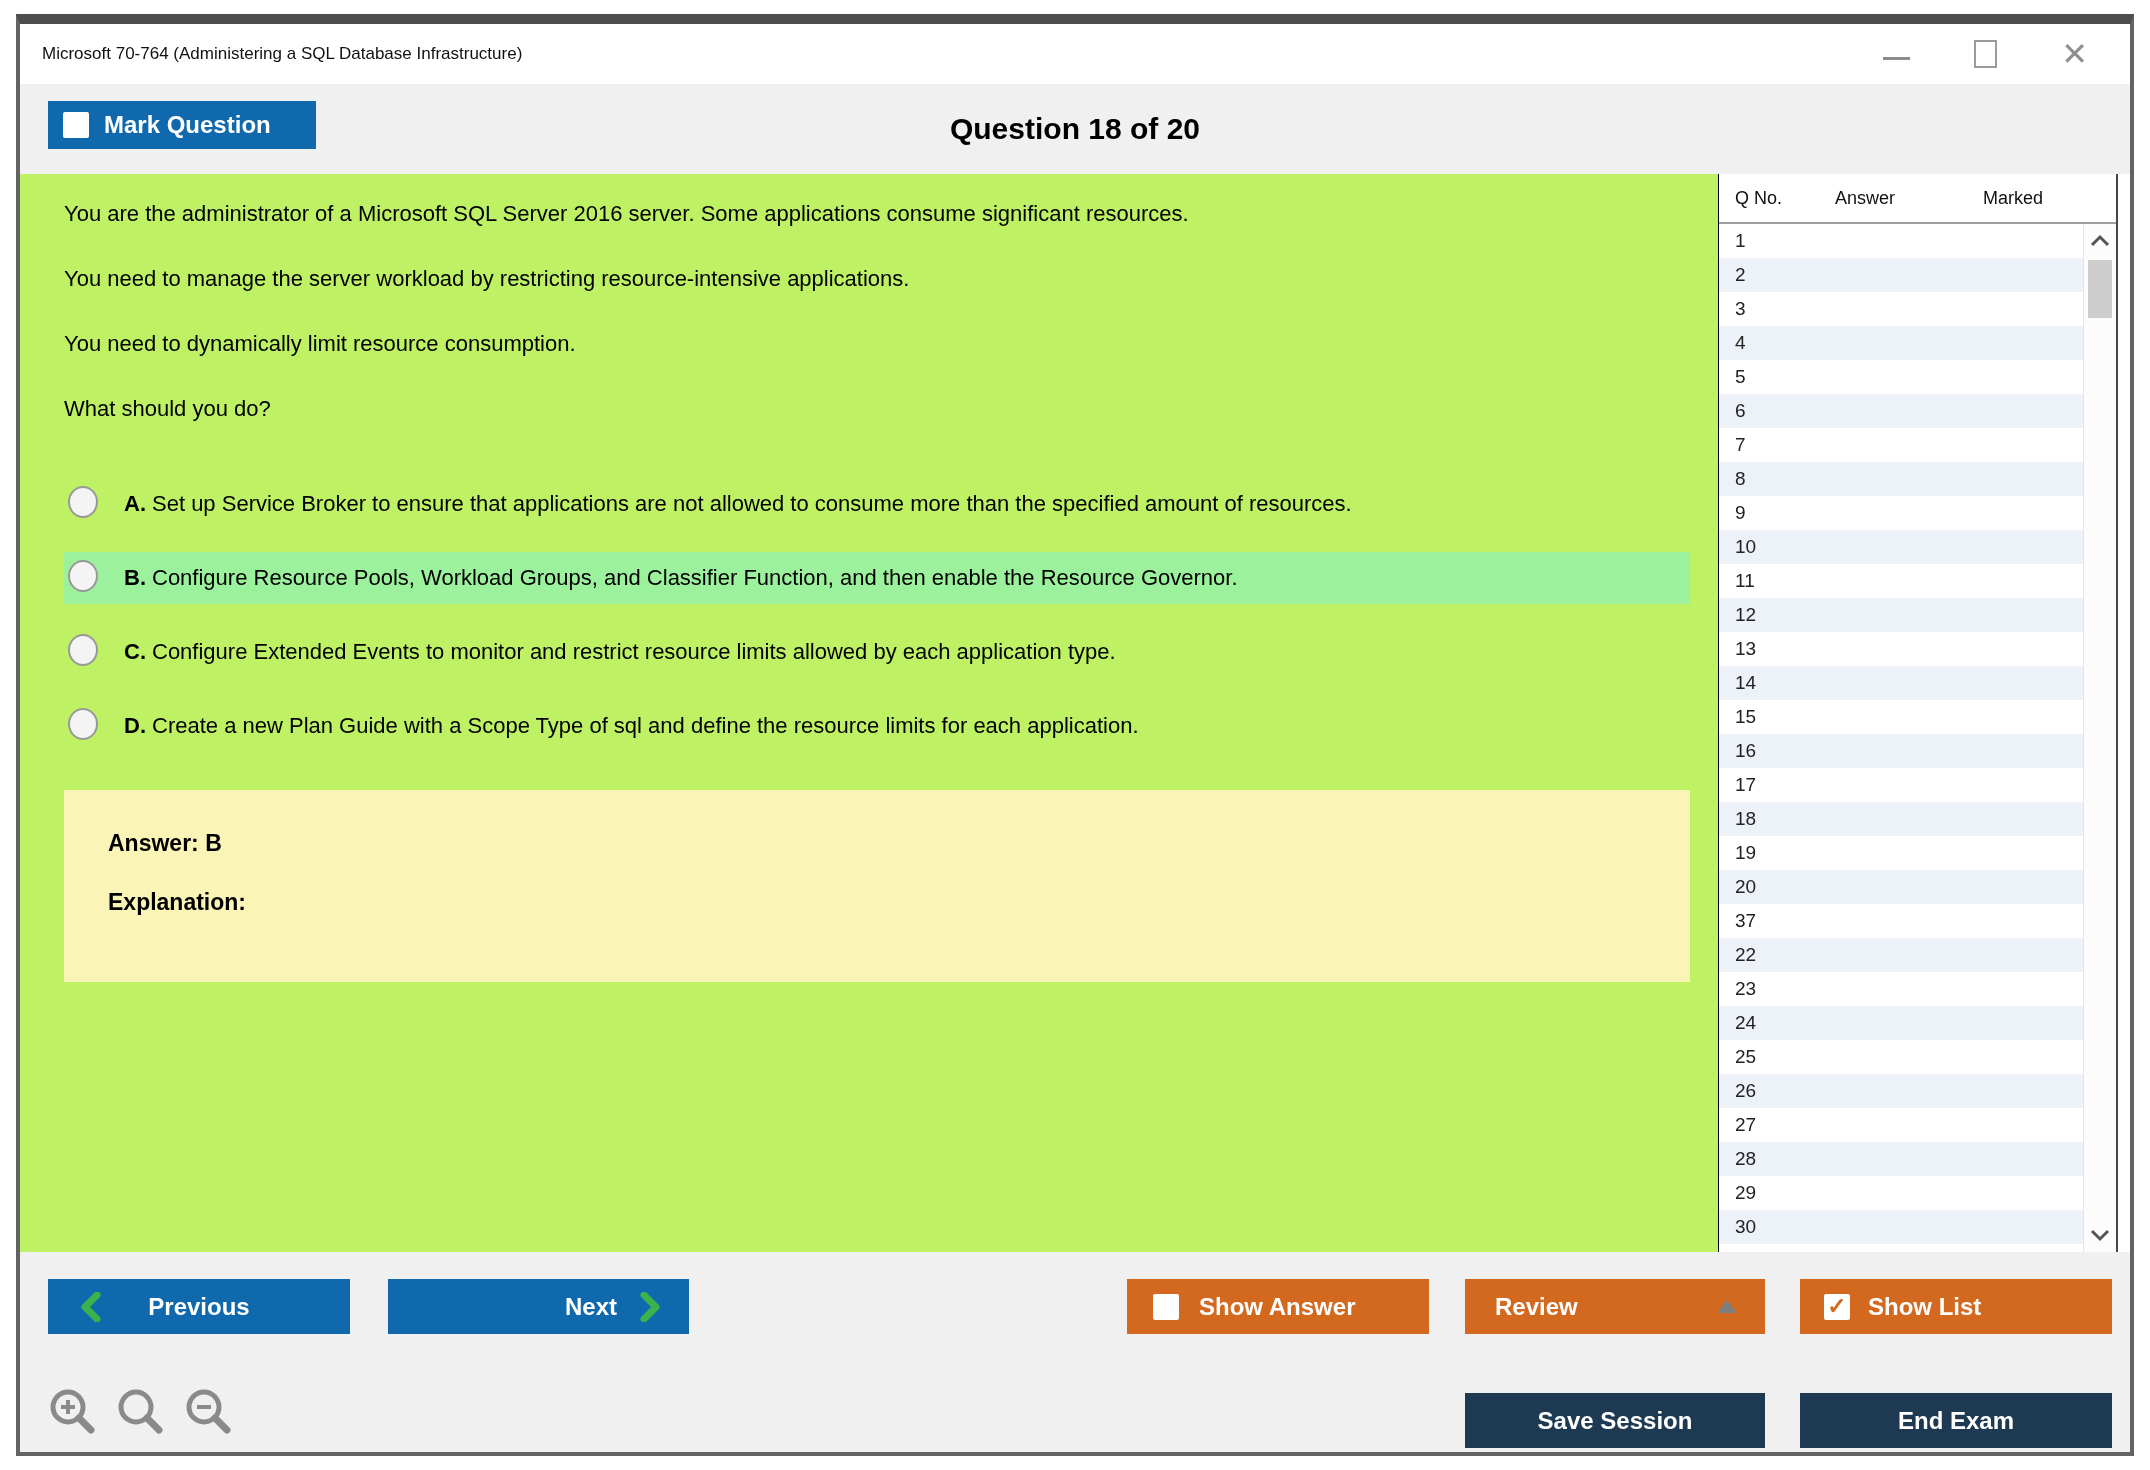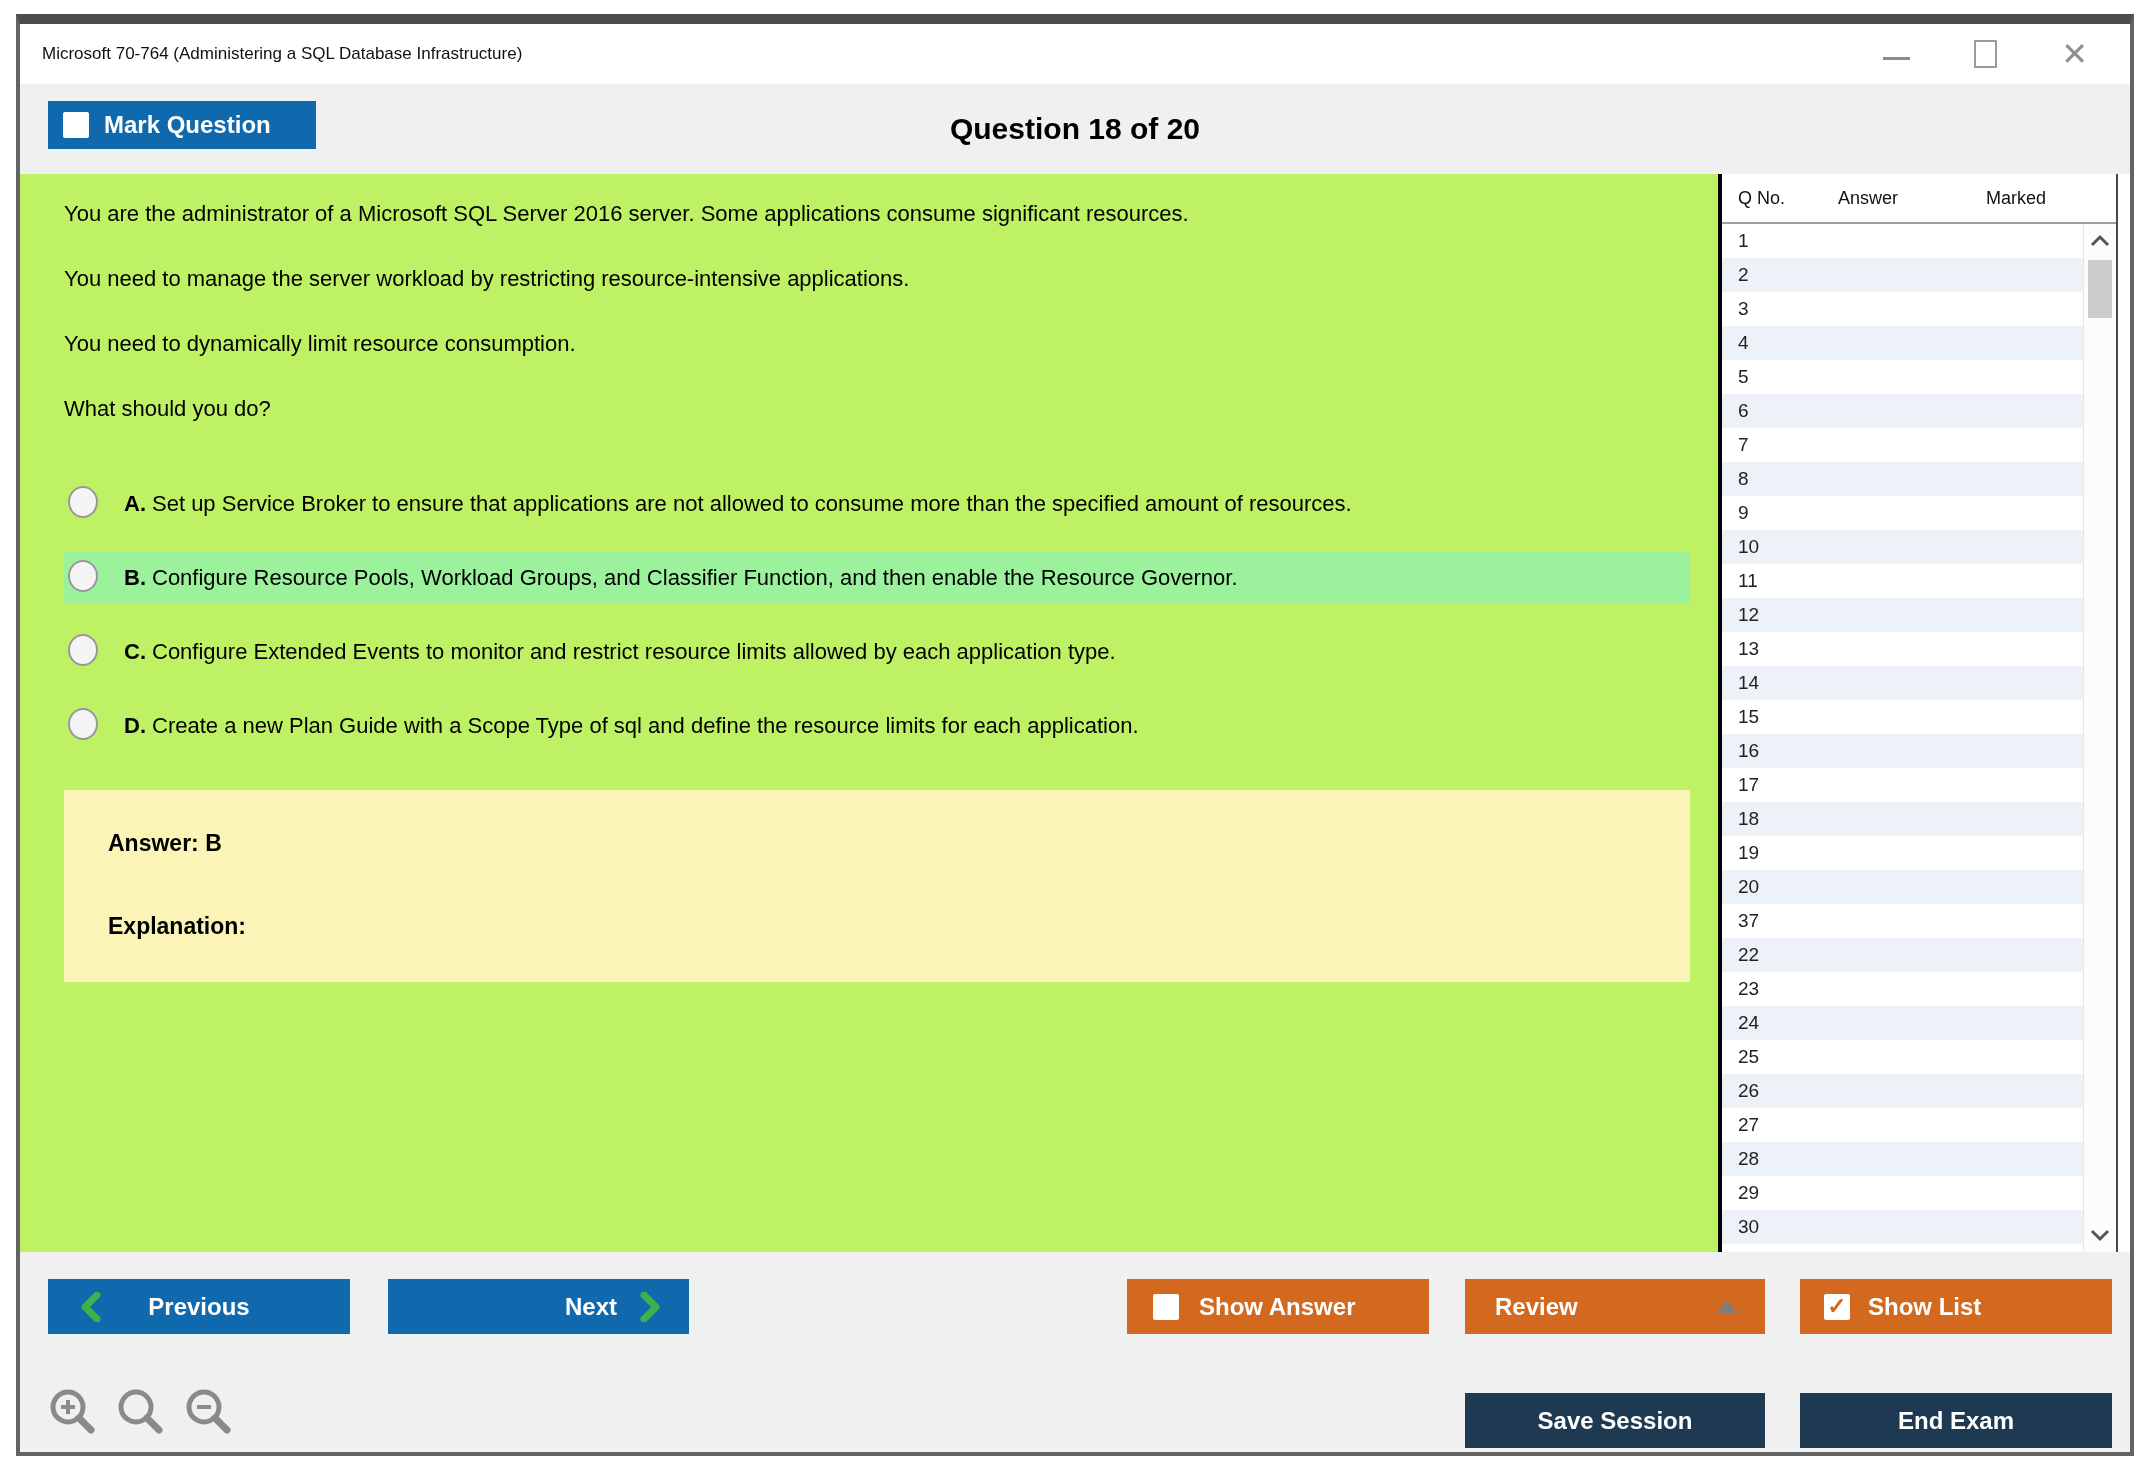--- a/index.html
+++ b/index.html
@@ -43,25 +43,25 @@
 
   .option { display: flex; align-items: flex-start; margin-bottom: 22px; padding: 8px 0; }
   .option.highlighted { background: #9cf29c; }
   .radio { width: 30px; height: 32px; border-radius: 50%; border: 2px solid #989898;
            background: #f4f4f4; flex: none; margin: 0 26px 0 4px; }
   .option .otext { font-size: 22px; line-height: 36px; color: #000000; padding-right: 30px; }
   .option .oletter { font-weight: bold; margin-right: 6px; }
 
   .answer-box { margin-top: 38px; background: #faf5b6; height: 192px; padding: 40px 0 12px 44px; }
   .answer-box .abold { font-weight: bold; font-size: 23px; color: #000000; }
-  .answer-box .abold + .abold { margin-top: 56px; }
+  .answer-box .abold + .abold { margin-top: 32px; }
 
   
   .sidebar { width: 400px; flex: none; display: flex; flex-direction: column;
-             border-left: 4px solid #000000; border-right: 2px solid #474747; background: #ffffff; }
+             border-left: 1px solid #000000; border-right: 2px solid #474747; background: #ffffff; }
   .side-gap { width: 12px; flex: none; background: #ffffff; }
   .sidebar-header { height: 50px; flex: none; display: grid;
                     grid-template-columns: 100px 148px 1fr; align-items: center;
                     padding-left: 16px; border-bottom: 2px solid #9f9f9f;
                     font-size: 18px; color: #111111; }
   .list-wrap { flex: 1 1 auto; position: relative; min-height: 0; }
   .rows { position: absolute; left: 0; top: 0; right: 33px; bottom: 0; overflow: hidden; }
   .qrow { height: 34px; display: flex; align-items: center; padding-left: 16px;
           font-size: 19px; color: #222222; }
   .qrow:nth-child(even) { background: #ecf2f8; }

